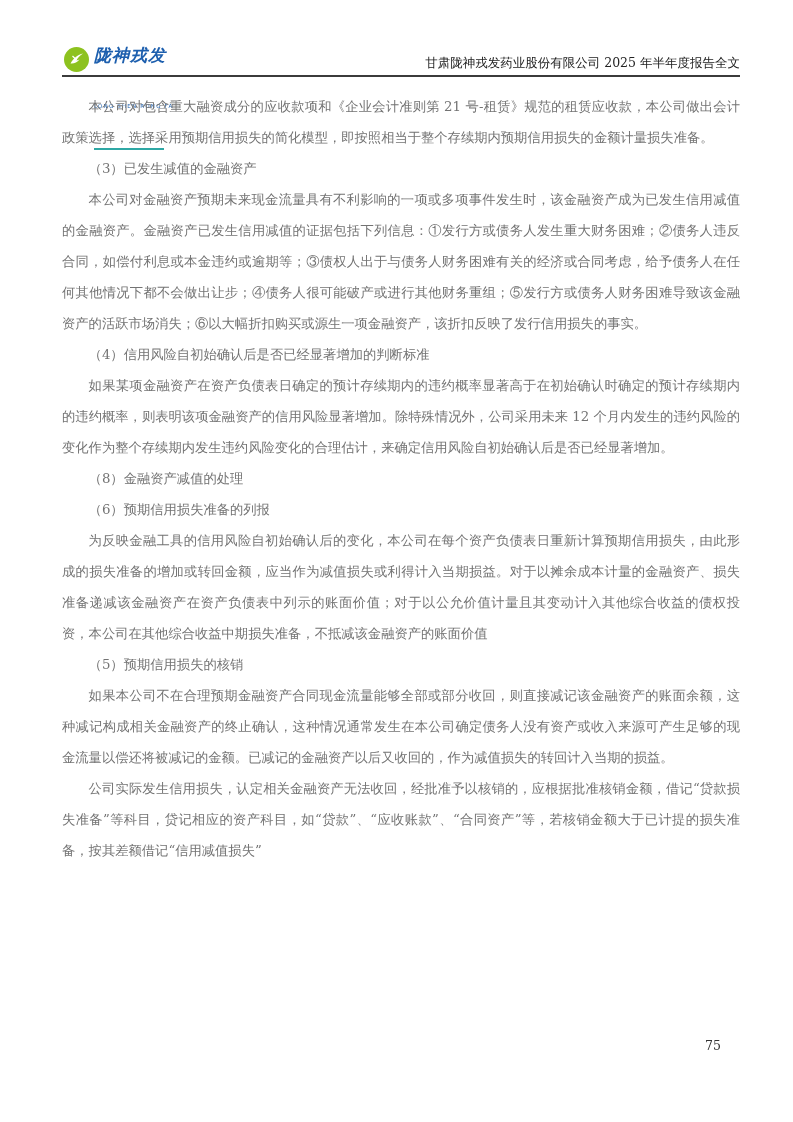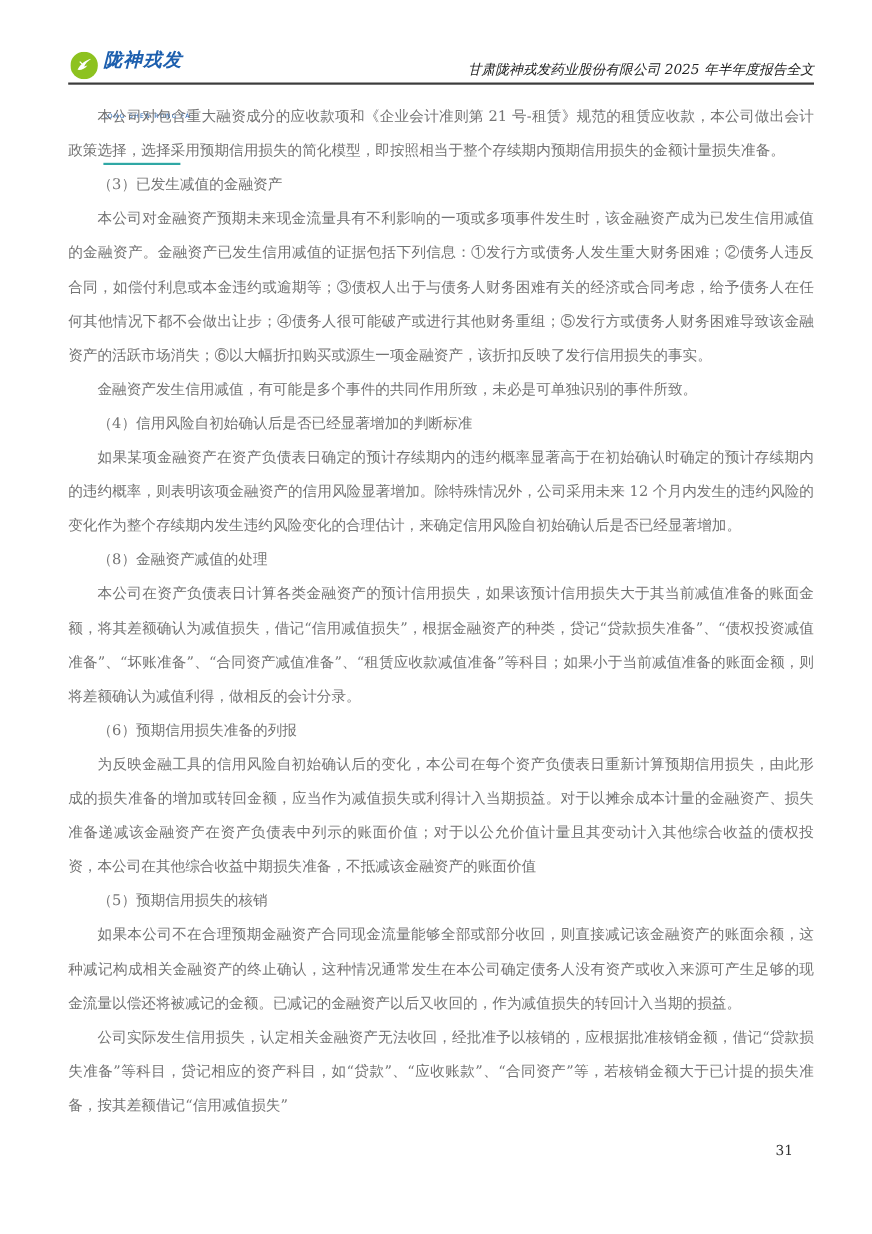--- a/index.html
+++ b/index.html
@@ -56,21 +56,20 @@
     width: 70px;
     background: #2fa8a5;
     margin-top: 1px;
   }
   .header-title {
     position: absolute;
     right: 0; bottom: 4px;
     font-size: 12.5px;
     color: #222222;
     white-space: nowrap;
-    font-style: italic;
   }
   .header-rule {
     position: absolute;
     left: 62px; top: 75px;
     width: 678px; height: 0;
     border-top: 2.6px solid #3b3b3b;
   }
   
   .content {
     position: absolute;
@@ -115,27 +114,25 @@
       </div>
     </div>
     <div class="header-title">甘肃陇神戎发药业股份有限公司 2025 年半年度报告全文</div>
   </div>
   <div class="header-rule"></div>
 
   <div class="content">
     <p>本公司对包含重大融资成分的应收款项和《企业会计准则第 21 号-租赁》规范的租赁应收款，本公司做出会计政策选择，选择采用预期信用损失的简化模型，即按照相当于整个存续期内预期信用损失的金额计量损失准备。</p>
     <p>（3）已发生减值的金融资产</p>
     <p>本公司对金融资产预期未来现金流量具有不利影响的一项或多项事件发生时，该金融资产成为已发生信用减值的金融资产。金融资产已发生信用减值的证据包括下列信息：①发行方或债务人发生重大财务困难；②债务人违反合同，如偿付利息或本金违约或逾期等；③债权人出于与债务人财务困难有关的经济或合同考虑，给予债务人在任何其他情况下都不会做出让步；④债务人很可能破产或进行其他财务重组；⑤发行方或债务人财务困难导致该金融资产的活跃市场消失；⑥以大幅折扣购买或源生一项金融资产，该折扣反映了发行信用损失的事实。</p>
-    <p>金融资产发生信用减值，有可能是多个事件的共同作用所致，未必是可单独识别的事件所致。</p>
     <p>（4）信用风险自初始确认后是否已经显著增加的判断标准</p>
     <p>如果某项金融资产在资产负债表日确定的预计存续期内的违约概率显著高于在初始确认时确定的预计存续期内的违约概率，则表明该项金融资产的信用风险显著增加。除特殊情况外，公司采用未来 12 个月内发生的违约风险的变化作为整个存续期内发生违约风险变化的合理估计，来确定信用风险自初始确认后是否已经显著增加。</p>
     <p>（8）金融资产减值的处理</p>
-    <p>本公司在资产负债表日计算各类金融资产的预计信用损失，如果该预计信用损失大于其当前减值准备的账面金额，将其差额确认为减值损失，借记“信用减值损失”，根据金融资产的种类，贷记“贷款损失准备”、“债权投资减值准备”、“坏账准备”、“合同资产减值准备”、“租赁应收款减值准备”等科目；如果小于当前减值准备的账面金额，则将差额确认为减值利得，做相反的会计分录。</p>
     <p>（6）预期信用损失准备的列报</p>
     <p>为反映金融工具的信用风险自初始确认后的变化，本公司在每个资产负债表日重新计算预期信用损失，由此形成的损失准备的增加或转回金额，应当作为减值损失或利得计入当期损益。对于以摊余成本计量的金融资产、损失准备递减该金融资产在资产负债表中列示的账面价值；对于以公允价值计量且其变动计入其他综合收益的债权投资，本公司在其他综合收益中期损失准备，不抵减该金融资产的账面价值</p>
     <p>（5）预期信用损失的核销</p>
     <p>如果本公司不在合理预期金融资产合同现金流量能够全部或部分收回，则直接减记该金融资产的账面余额，这种减记构成相关金融资产的终止确认，这种情况通常发生在本公司确定债务人没有资产或收入来源可产生足够的现金流量以偿还将被减记的金额。已减记的金融资产以后又收回的，作为减值损失的转回计入当期的损益。</p>
     <p>公司实际发生信用损失，认定相关金融资产无法收回，经批准予以核销的，应根据批准核销金额，借记“贷款损失准备”等科目，贷记相应的资产科目，如“贷款”、“应收账款”、“合同资产”等，若核销金额大于已计提的损失准备，按其差额借记“信用减值损失”</p>
   </div>
 
-  <div class="page-number">31</div>
+  <div class="page-number">75</div>
 
 </div>
 
 </body></html>

